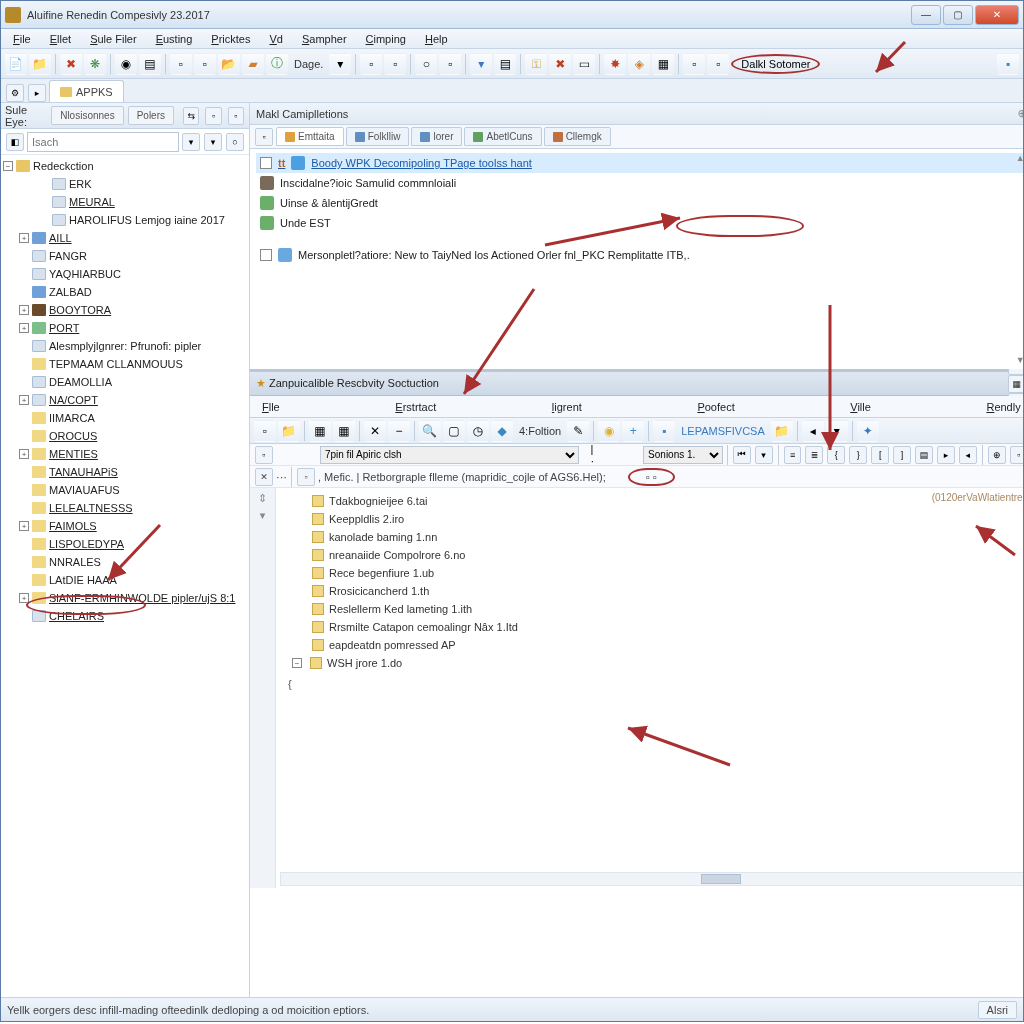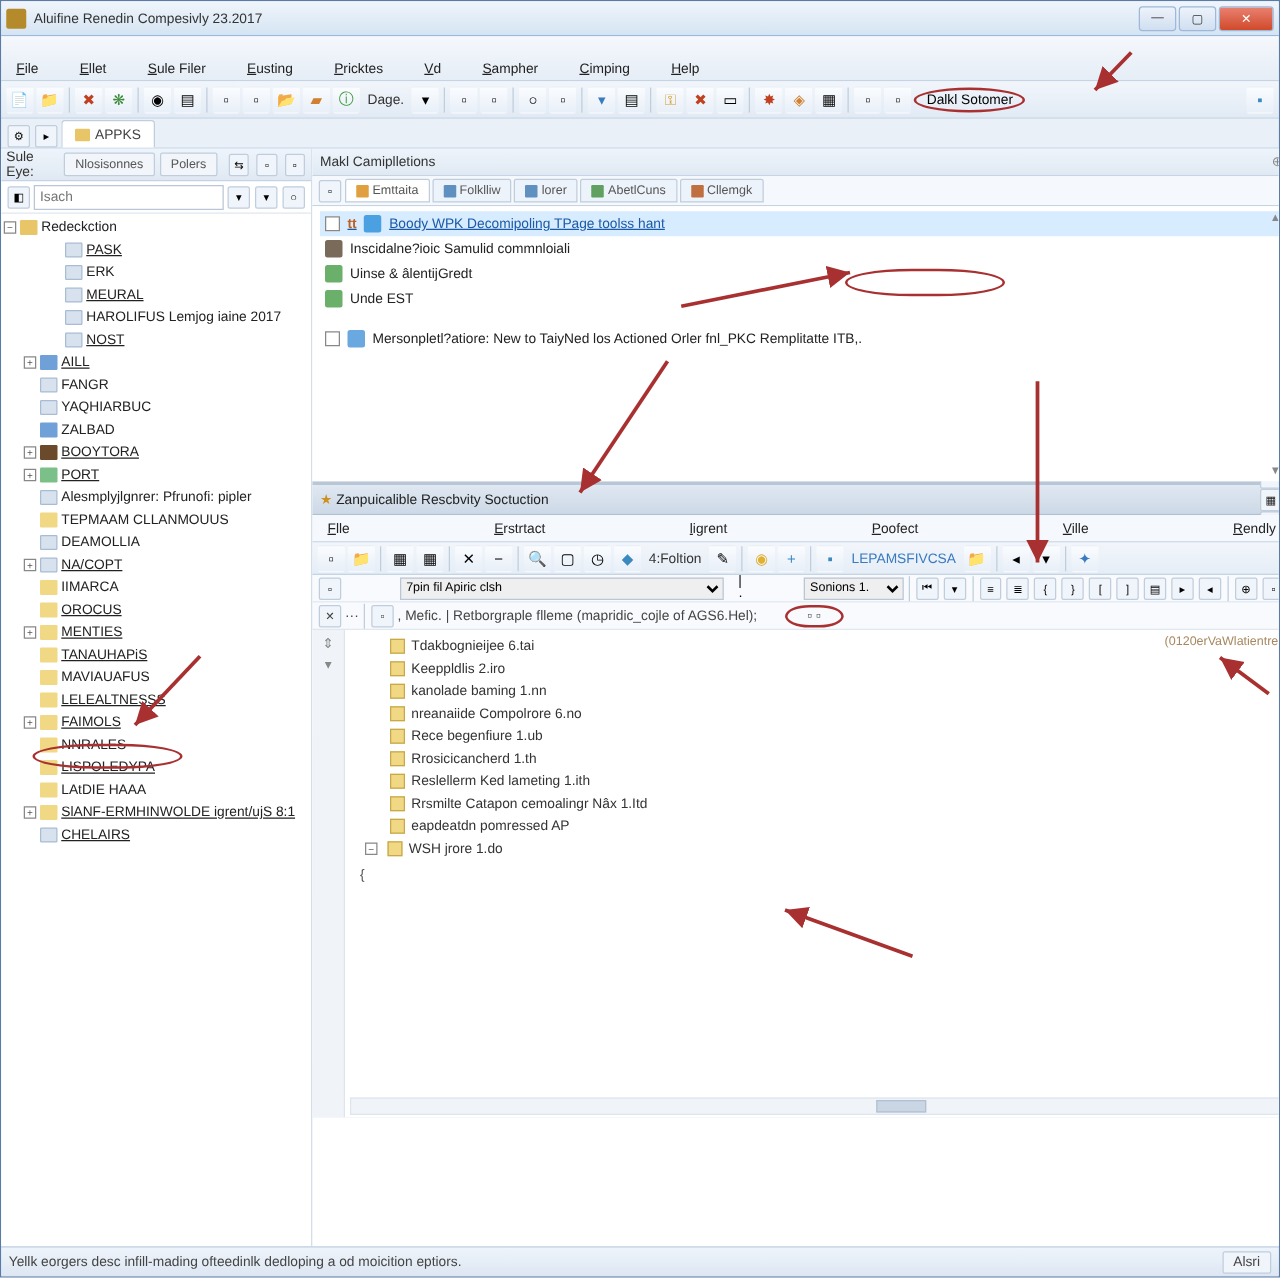--- a/index.html
+++ b/index.html
@@ -4,21 +4,21 @@
 <style>
 * { margin: 0; padding: 0; box-sizing: border-box; font-family: "Segoe UI", Tahoma, sans-serif; font-size: 11px; }
 body { width: 1024px; height: 1024px; overflow: hidden; background: #fff; position: relative; }
 .win-frame { border: 1px solid #5a7ba8; height: 1022px; display: flex; flex-direction: column; background: linear-gradient(#e8f0fa,#d8e6f5); }
 .title-bar { height: 28px; background: linear-gradient(#f0f5fb,#d5e4f3); display: flex; align-items: center; padding: 0 4px; border-bottom: 1px solid #9db8d8; }
 .title-bar .app-icon { width: 16px; height: 16px; background: #b58a2a; border-radius: 2px; margin-right: 6px; }
 .title-bar .title { flex: 1; color: #333; }
 .win-btns { display: flex; gap: 2px; }
 .win-btn { width: 30px; height: 20px; background: linear-gradient(#eef3fa,#d0dff0); border: 1px solid #9db8d8; border-radius: 3px; display: flex; align-items: center; justify-content: center; font-size: 10px; color: #333; }
 .win-btn.close { background: linear-gradient(#e98070,#d04a2a); color: #fff; width: 44px; }
-.menu-bar { height: 36px; background: linear-gradient(#f5f8fc,#e5edf6); display: flex; align-items: flex-end; padding: 0 4px; gap: 17px; border-bottom: 1px solid #c5d4e4; }
+.menu-bar { height: 20px; background: linear-gradient(#f5f8fc,#e5edf6); display: flex; align-items: flex-end; padding: 0 4px; gap: 3px; border-bottom: 1px solid #c5d4e4; }
 .menu-item { padding: 3px 8px; color: #222; cursor: default; }
 .menu-item u { text-decoration: underline; }
 .toolbar { height: 30px; background: linear-gradient(#f2f6fb,#e1eaf4); display: flex; align-items: center; padding: 2px 4px; gap: 2px; border-bottom: 1px solid #c5d4e4; }
 .tb-btn { width: 22px; height: 22px; background: linear-gradient(#fafcfe,#e8eff8); border: 1px solid transparent; border-radius: 3px; display: flex; align-items: center; justify-content: center; font-size: 12px; }
 .tb-sep { width: 1px; height: 20px; background: #c0cddc; margin: 0 2px; }
 .tb-label { padding: 0 4px; color: #333; font-size: 11px;}
 .tb-bordered { border: 2px solid #a83030; border-radius: 50%/50%; padding: 2px 8px; }
 .tabs-row { height: 24px; background: #e9f0f8; display: flex; align-items: flex-end; padding: 0 4px; border-bottom: 1px solid #c5d4e4; gap: 2px; }
 .mini-btn { width: 18px; height: 18px; background: #f0f5fb; border: 1px solid #c0cddc; border-radius: 2px; display: flex; align-items: center; justify-content: center; font-size: 9px; margin: 0 1px; }
 .tab { height: 22px; padding: 3px 10px; background: linear-gradient(#fcfdff,#edf3fa); border: 1px solid #c0cddc; border-bottom: none; border-radius: 3px 3px 0 0; display: flex; align-items: center; gap: 4px; color: #444; }
@@ -170,41 +170,31 @@
       </div>
       <div class="tree" id="tree">
           <div class="tree-row ind0">
             <span class="exp">−</span>
             <span class="ticon ic-folder"></span>
             <span class="label">Redeckction</span>
           </div>
           <div class="tree-row ind2">
             <span style="width:13px;display:inline-block"></span>
             <span class="ticon ic-page"></span>
-            <span class="label u">PASK</span>
+            <span class="label">ERK</span>
           </div>
           <div class="tree-row ind2">
             <span style="width:13px;display:inline-block"></span>
             <span class="ticon ic-page"></span>
-            <span class="label">ERK</span>
+            <span class="label u">MEURAL</span>
           </div>
           <div class="tree-row ind2">
             <span style="width:13px;display:inline-block"></span>
             <span class="ticon ic-page"></span>
-            <span class="label u">MEURAL</span>
-          </div>
-          <div class="tree-row ind2">
-            <span style="width:13px;display:inline-block"></span>
-            <span class="ticon ic-page"></span>
             <span class="label">HAROLIFUS Lemjog iaine 2017</span>
-          </div>
-          <div class="tree-row ind2">
-            <span style="width:13px;display:inline-block"></span>
-            <span class="ticon ic-page"></span>
-            <span class="label u">NOST</span>
           </div>
           <div class="tree-row ind1">
             <span class="exp">+</span>
             <span class="ticon ic-blue"></span>
             <span class="label u">AILL</span>
           </div>
           <div class="tree-row ind1">
             <span style="width:13px;display:inline-block"></span>
             <span class="ticon ic-page"></span>
             <span class="label">FANGR</span>
@@ -280,36 +270,36 @@
             <span class="label u">LELEALTNESSS</span>
           </div>
           <div class="tree-row ind1">
             <span class="exp">+</span>
             <span class="ticon ic-fold2"></span>
             <span class="label u">FAIMOLS</span>
           </div>
           <div class="tree-row ind1">
             <span style="width:13px;display:inline-block"></span>
             <span class="ticon ic-fold2"></span>
+            <span class="label u">LISPOLEDYPA</span>
+          </div>
+          <div class="tree-row ind1">
+            <span style="width:13px;display:inline-block"></span>
+            <span class="ticon ic-fold2"></span>
             <span class="label">NNRALES</span>
           </div>
           <div class="tree-row ind1">
             <span style="width:13px;display:inline-block"></span>
             <span class="ticon ic-fold2"></span>
-            <span class="label u">LISPOLEDYPA</span>
-          </div>
-          <div class="tree-row ind1">
-            <span style="width:13px;display:inline-block"></span>
-            <span class="ticon ic-fold2"></span>
             <span class="label">LAtDIE HAAA</span>
           </div>
           <div class="tree-row ind1">
             <span class="exp">+</span>
             <span class="ticon ic-fold2"></span>
-            <span class="label u">SlANF-ERMHINWOLDE igrent/ujS 8:1</span>
+            <span class="label u">SlANF-ERMHINWOLDE pipler/ujS 8:1</span>
           </div>
           <div class="tree-row ind1">
             <span style="width:13px;display:inline-block"></span>
             <span class="ticon ic-page"></span>
             <span class="label u">CHELAIRS</span>
           </div>
         </div>
     </div>
 
     <div class="right-pane">

